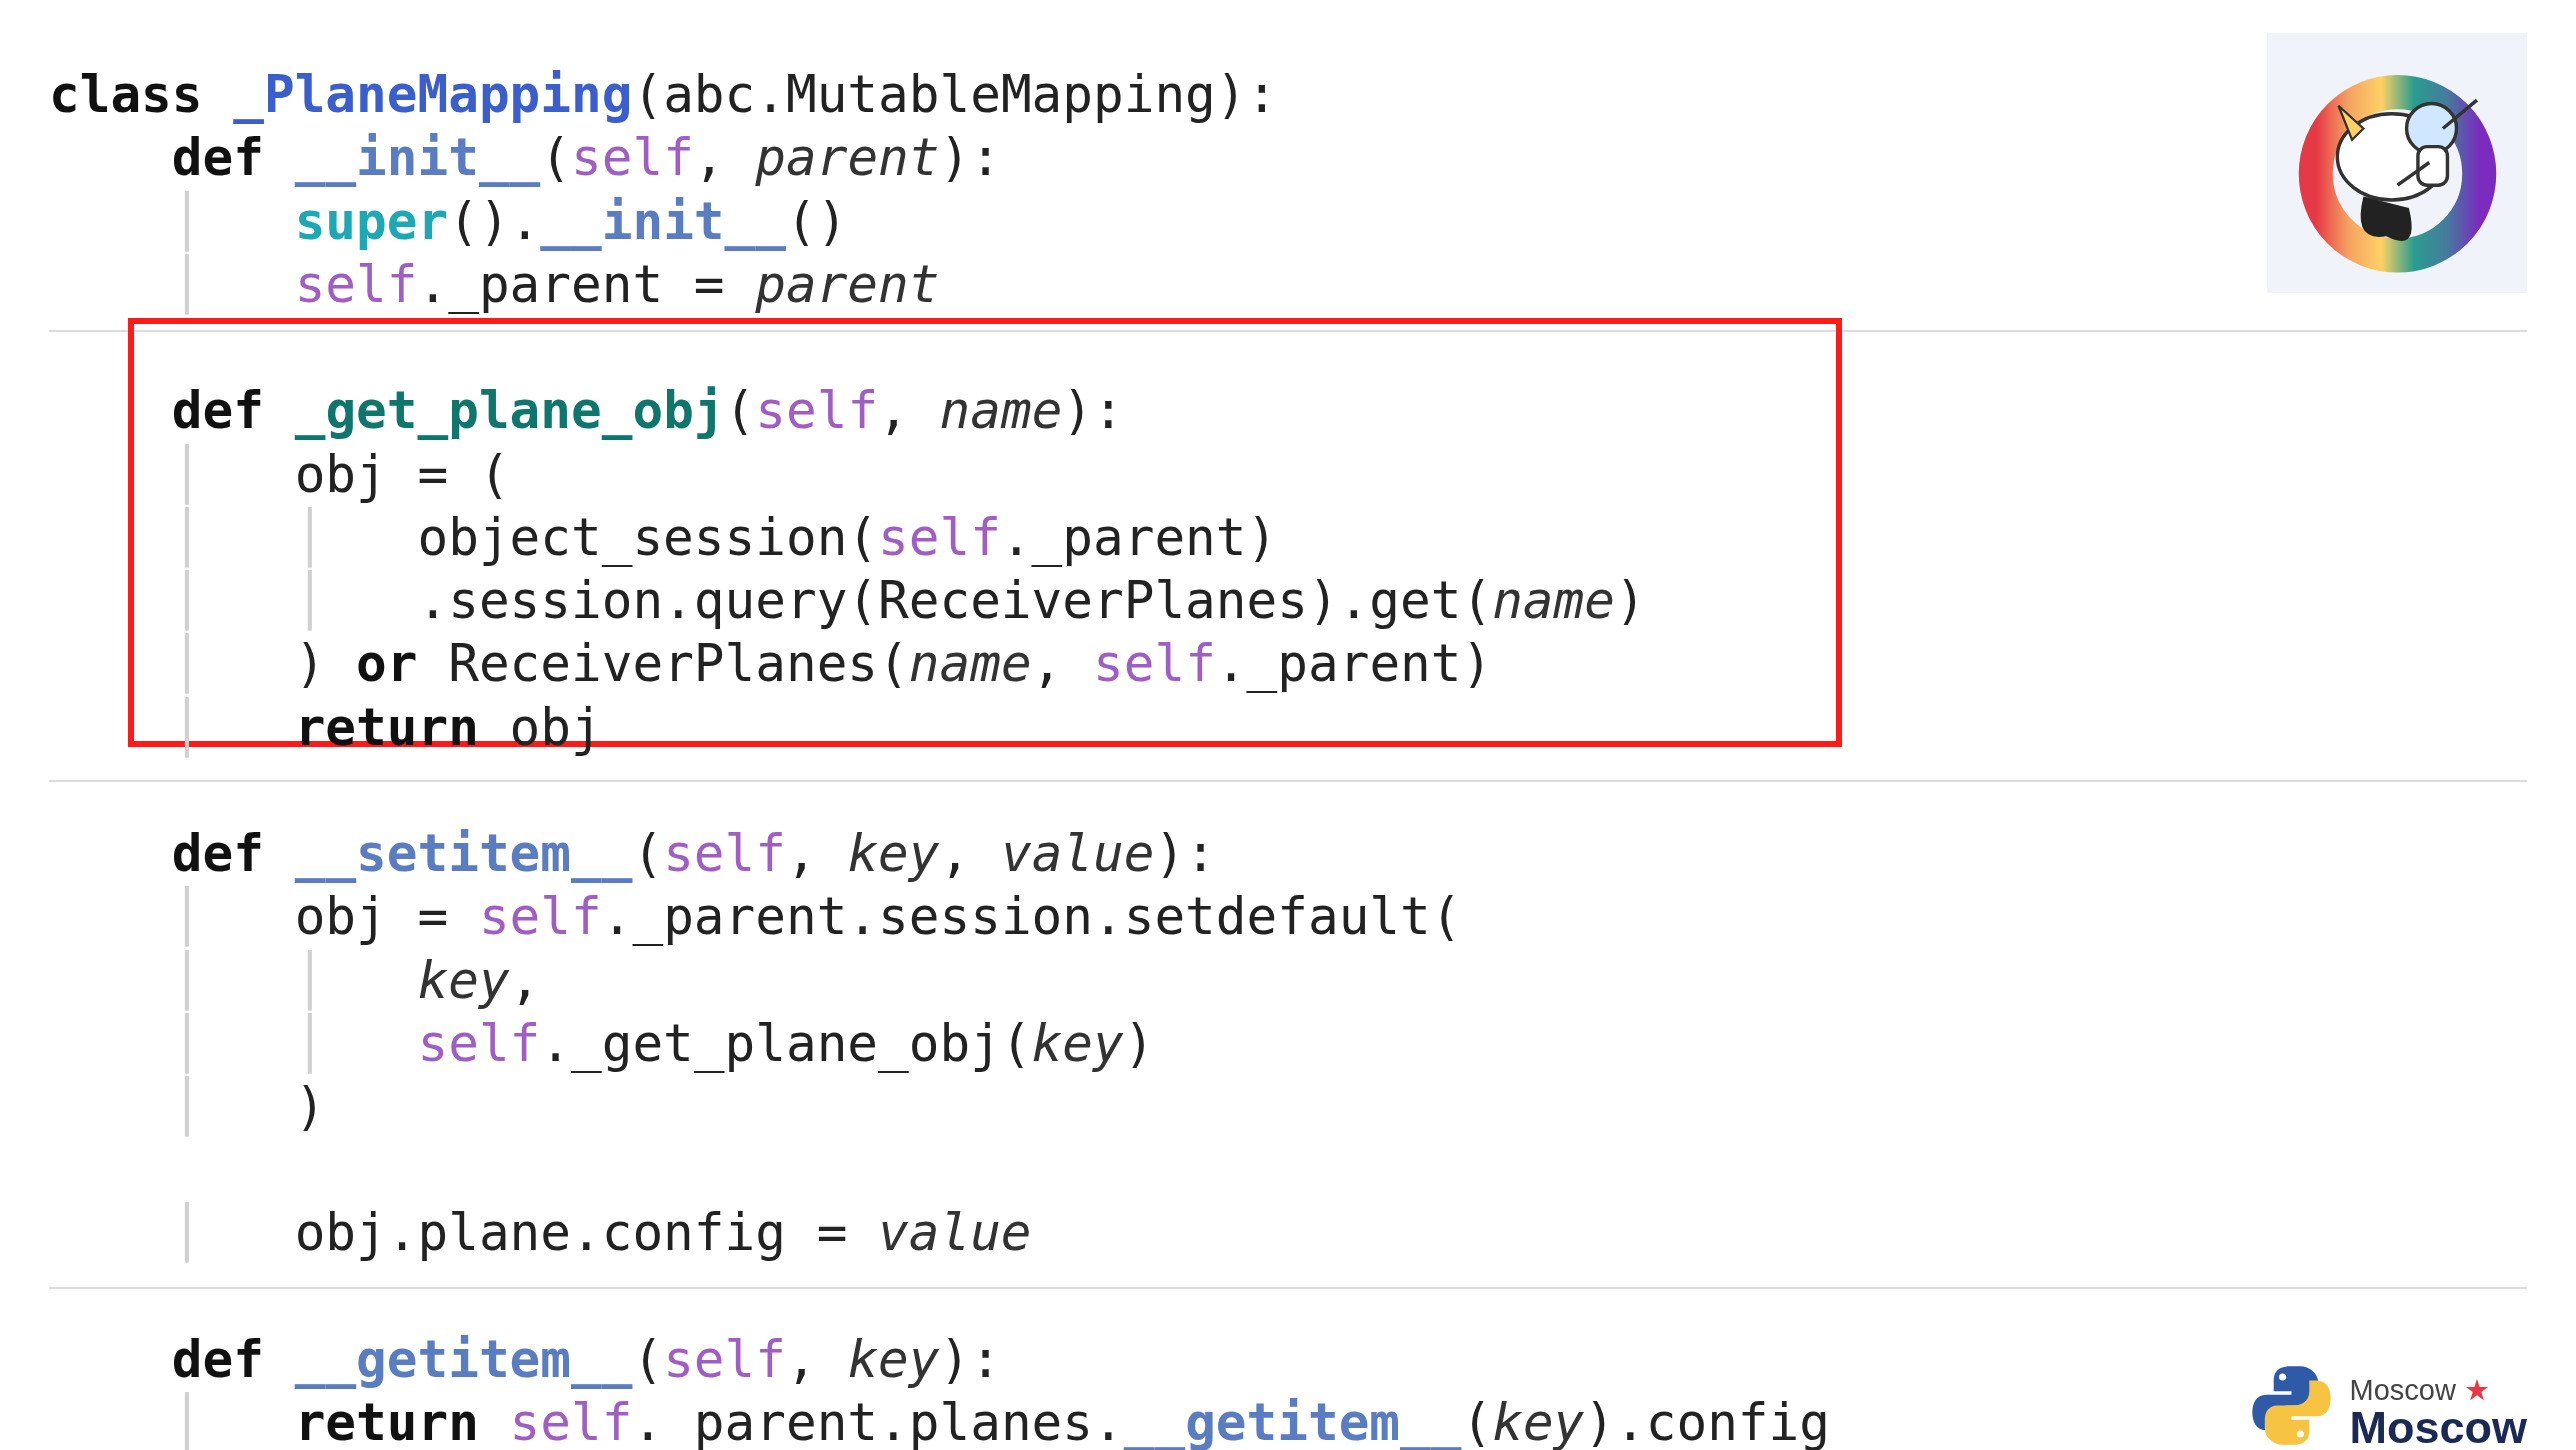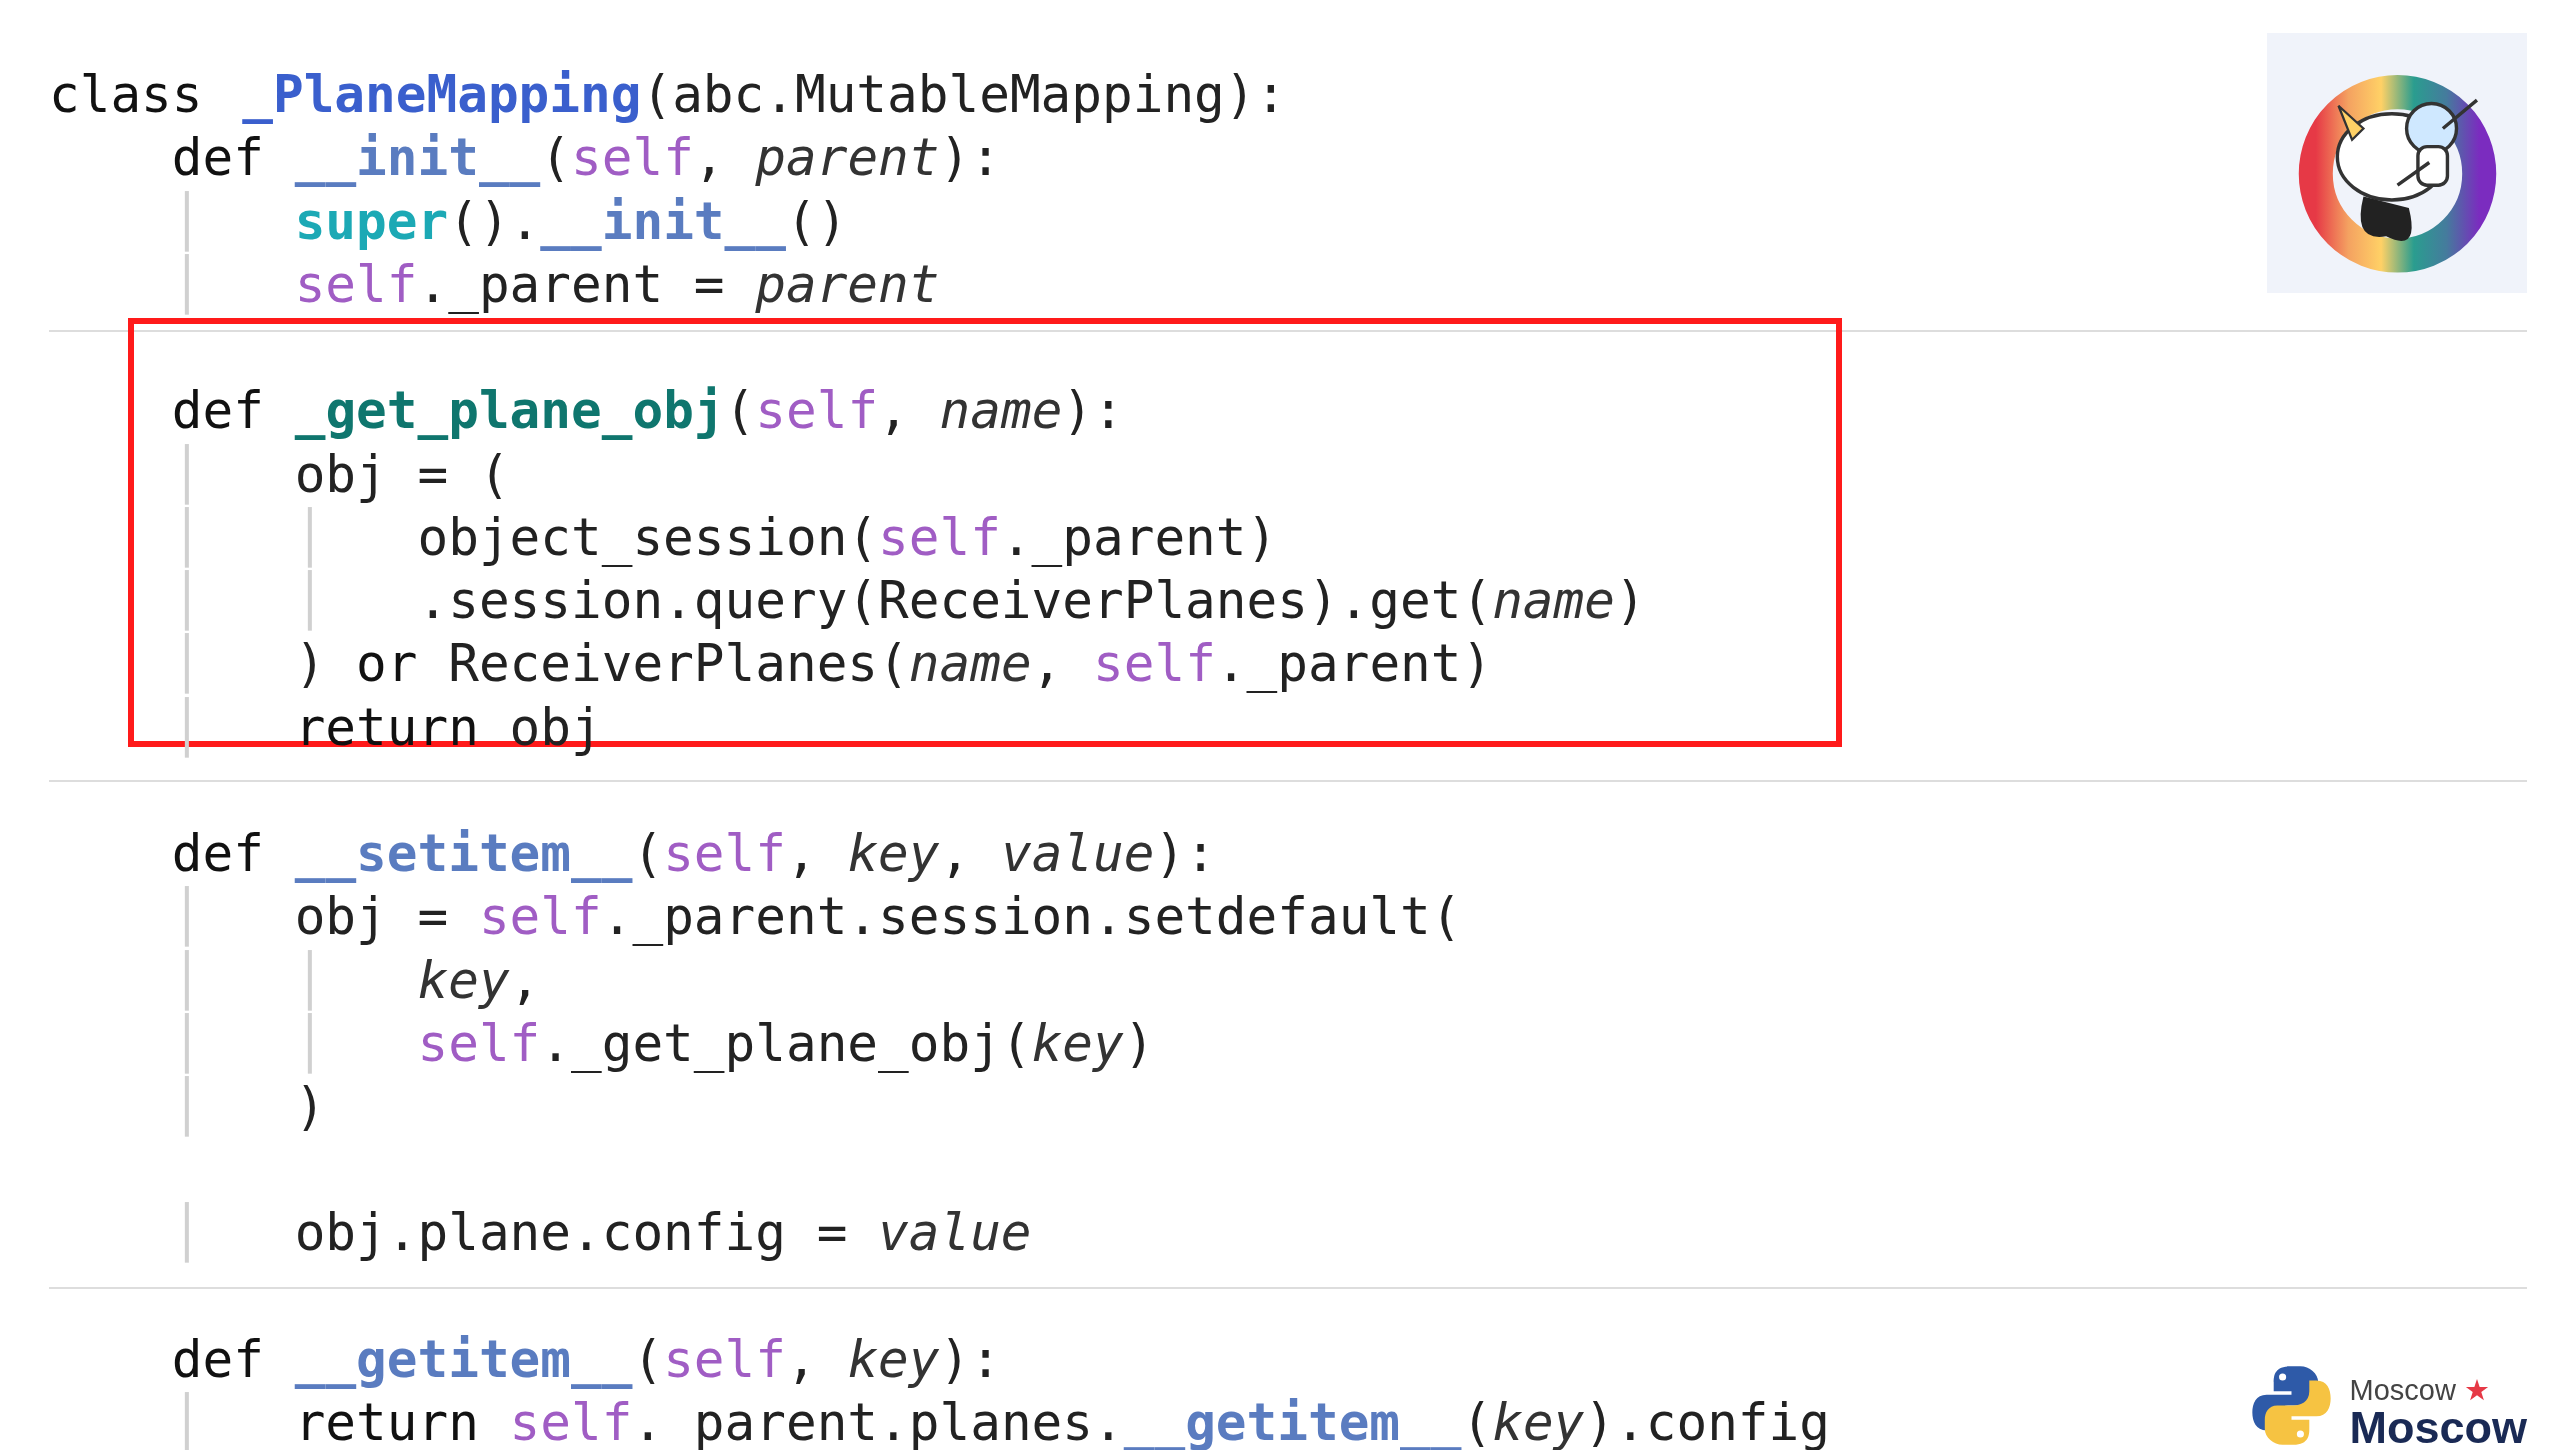--- a/index.html
+++ b/index.html
@@ -1,19 +1,19 @@
 <!DOCTYPE html>
 <html style="font-size:13px"><head>
 <meta charset="utf-8">
 <style>
   html,body{margin:0;padding:0;background:#fff;font-family:"DejaVu Sans Mono","Consolas","Menlo",monospace;}
   .slide{position:relative;width:2576px;height:1450px;box-sizing:border-box;padding:0 49px 0 49px;}
   .code{position:absolute;left:49px;top:0;font-size:51px;line-height:1.24;white-space:pre;color:#222;}
-  .kw{font-weight:normal;color:#111;}
-  .cls{color:#3a5fcd;font-weight:bold;margin-left:9px;}
+  .kw{font-weight:bold;color:#111;}
+  .cls{color:#3a5fcd;font-weight:bold;}
   .dunder{color:#5a7cc0;font-weight:bold;margin-top:36px;}
   .fn{color:#0f766e;font-weight:bold;}
   .slf{color:#a05dc4;}
   .param{color:#333;font-style:italic;}
   .sup{color:#1ca9b5;font-weight:bold;margin-top:41px;}
   .guide{color:#d0d0d0;}
   hr.sep{position:absolute;height:0;border:none;border-top:2.4px solid #ddd;left:49px;right:49px;}
   .highlight-box{position:absolute;border:6.5px solid #ff1a1a;box-sizing:border-box;}
   .unicorn{position:absolute;right:49px;top:32.5px;width:260px;height:260px;background:#f0f3fa;display:flex;align-items:center;justify-content:center;}
   .footer-logo{position:absolute;right:49px;bottom:0;display:flex;align-items:flex-end;gap:13px;}

